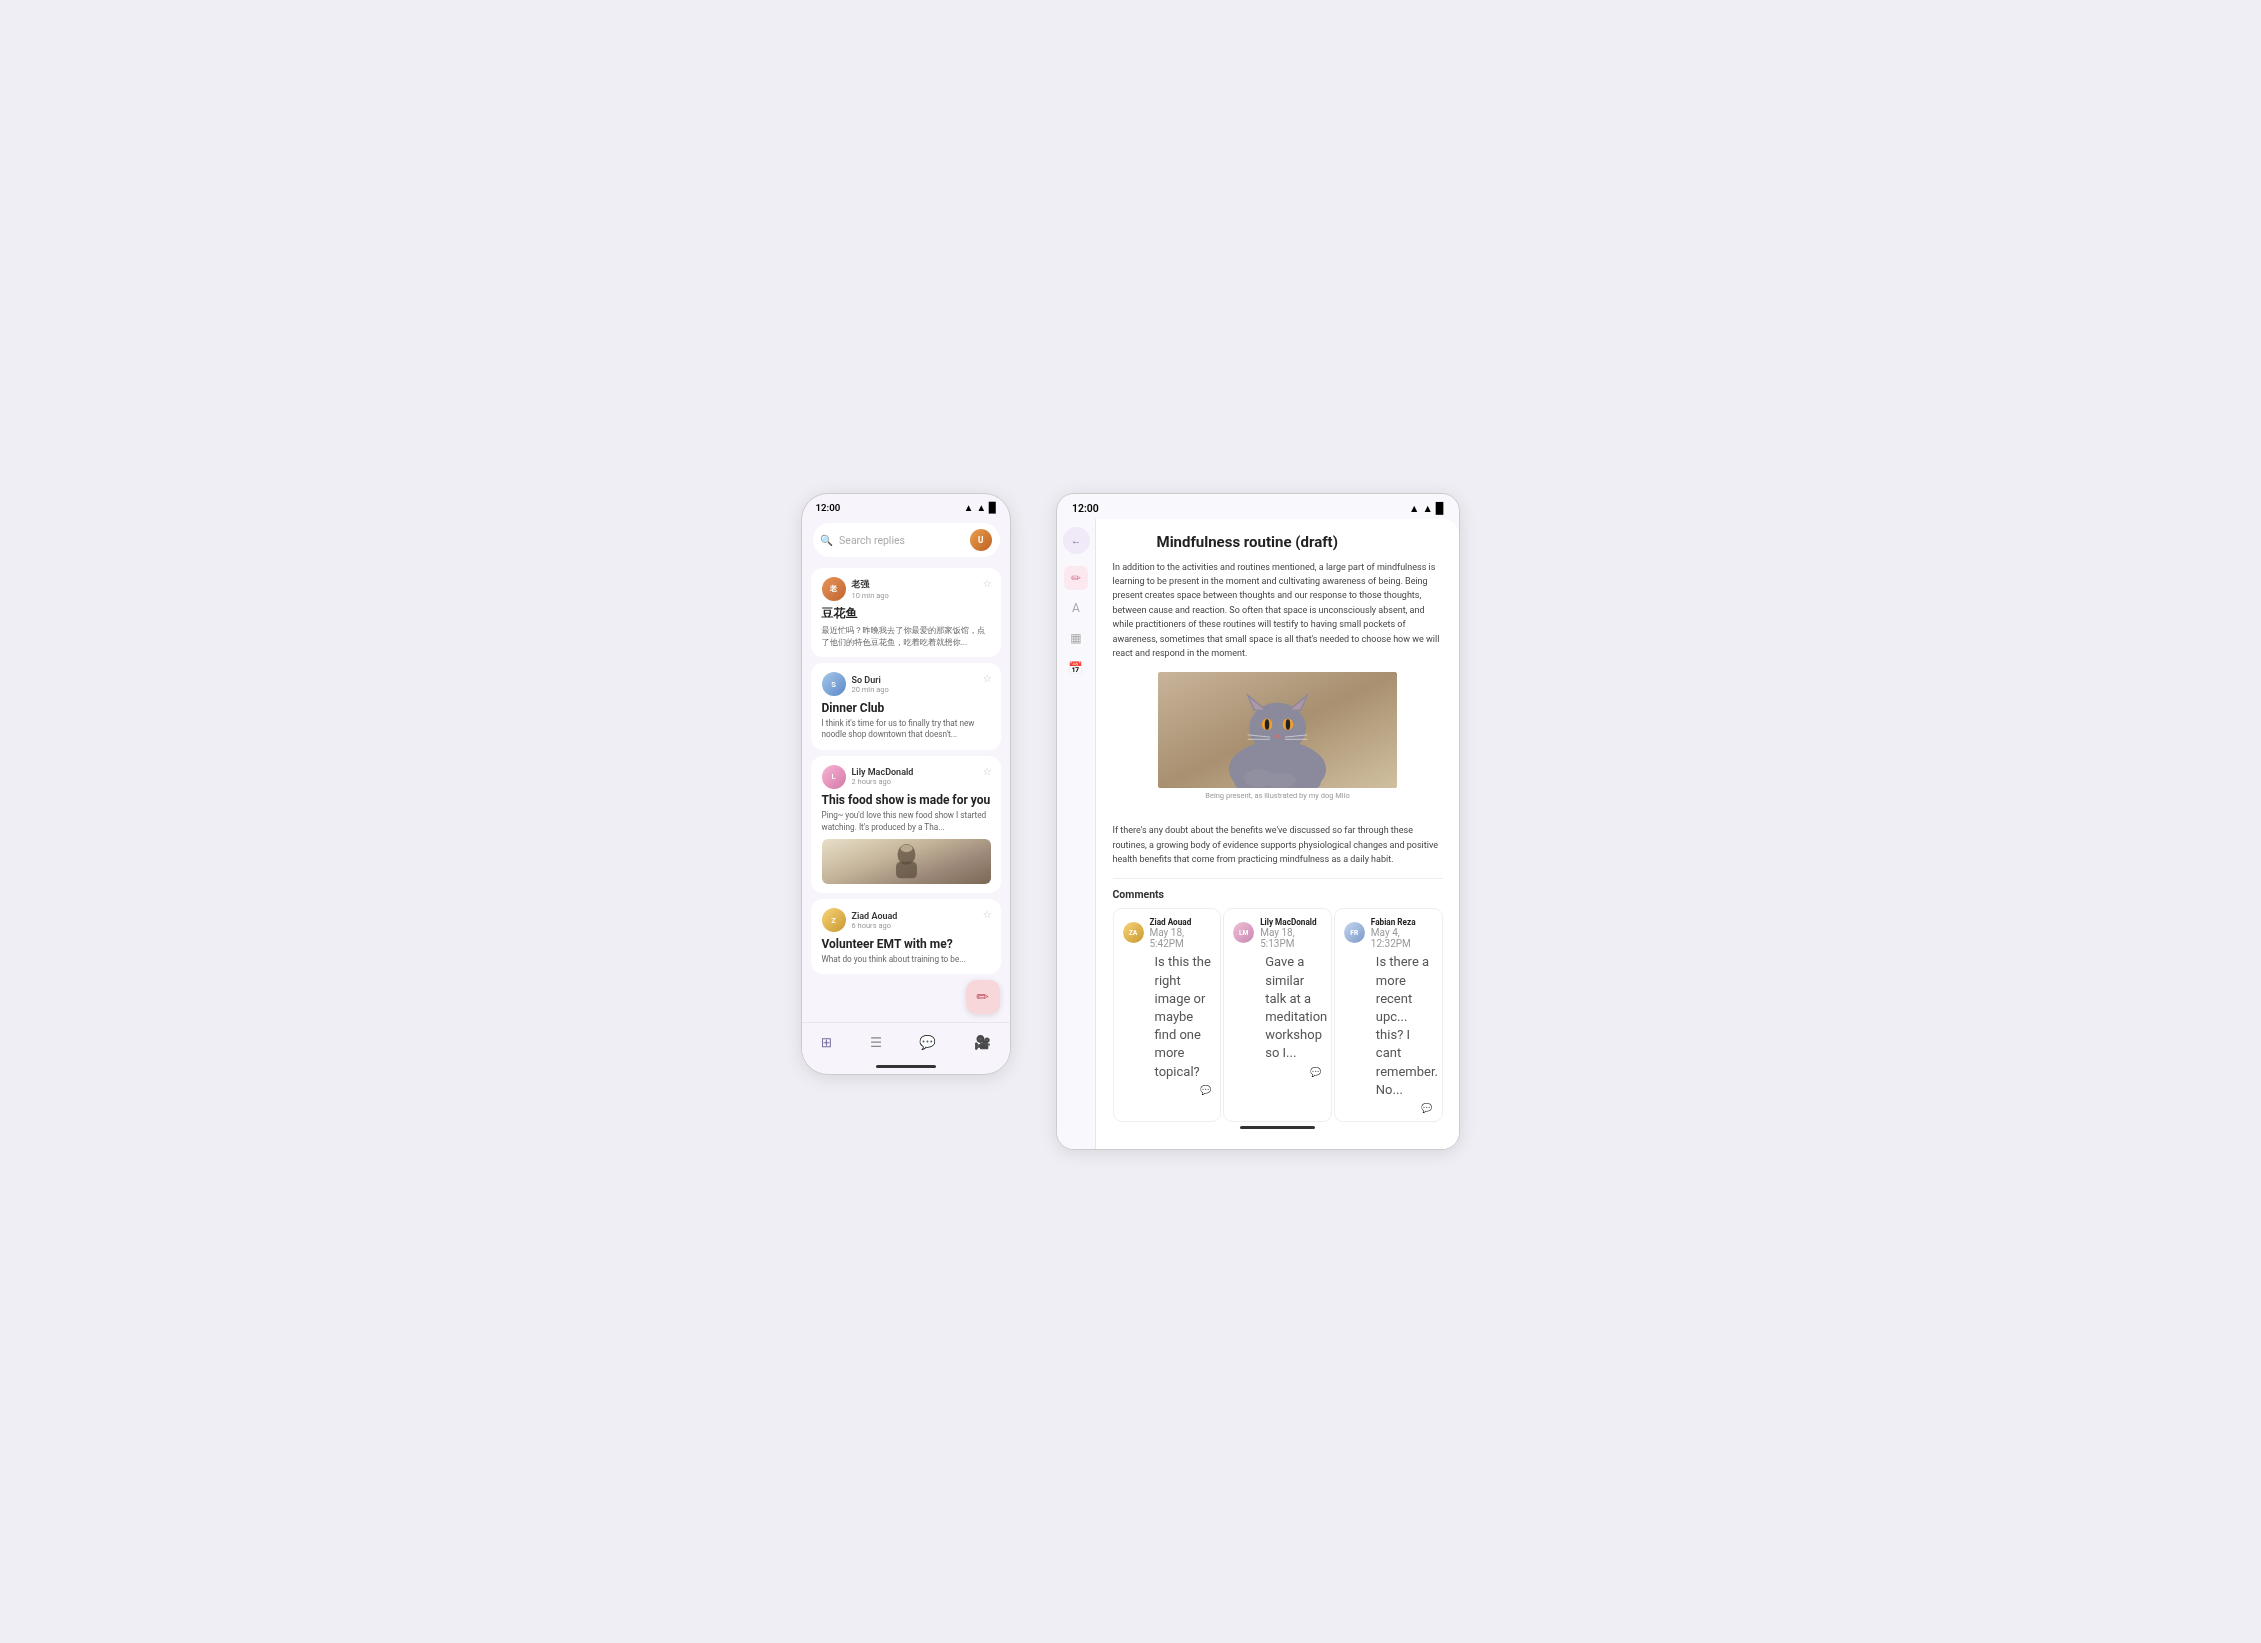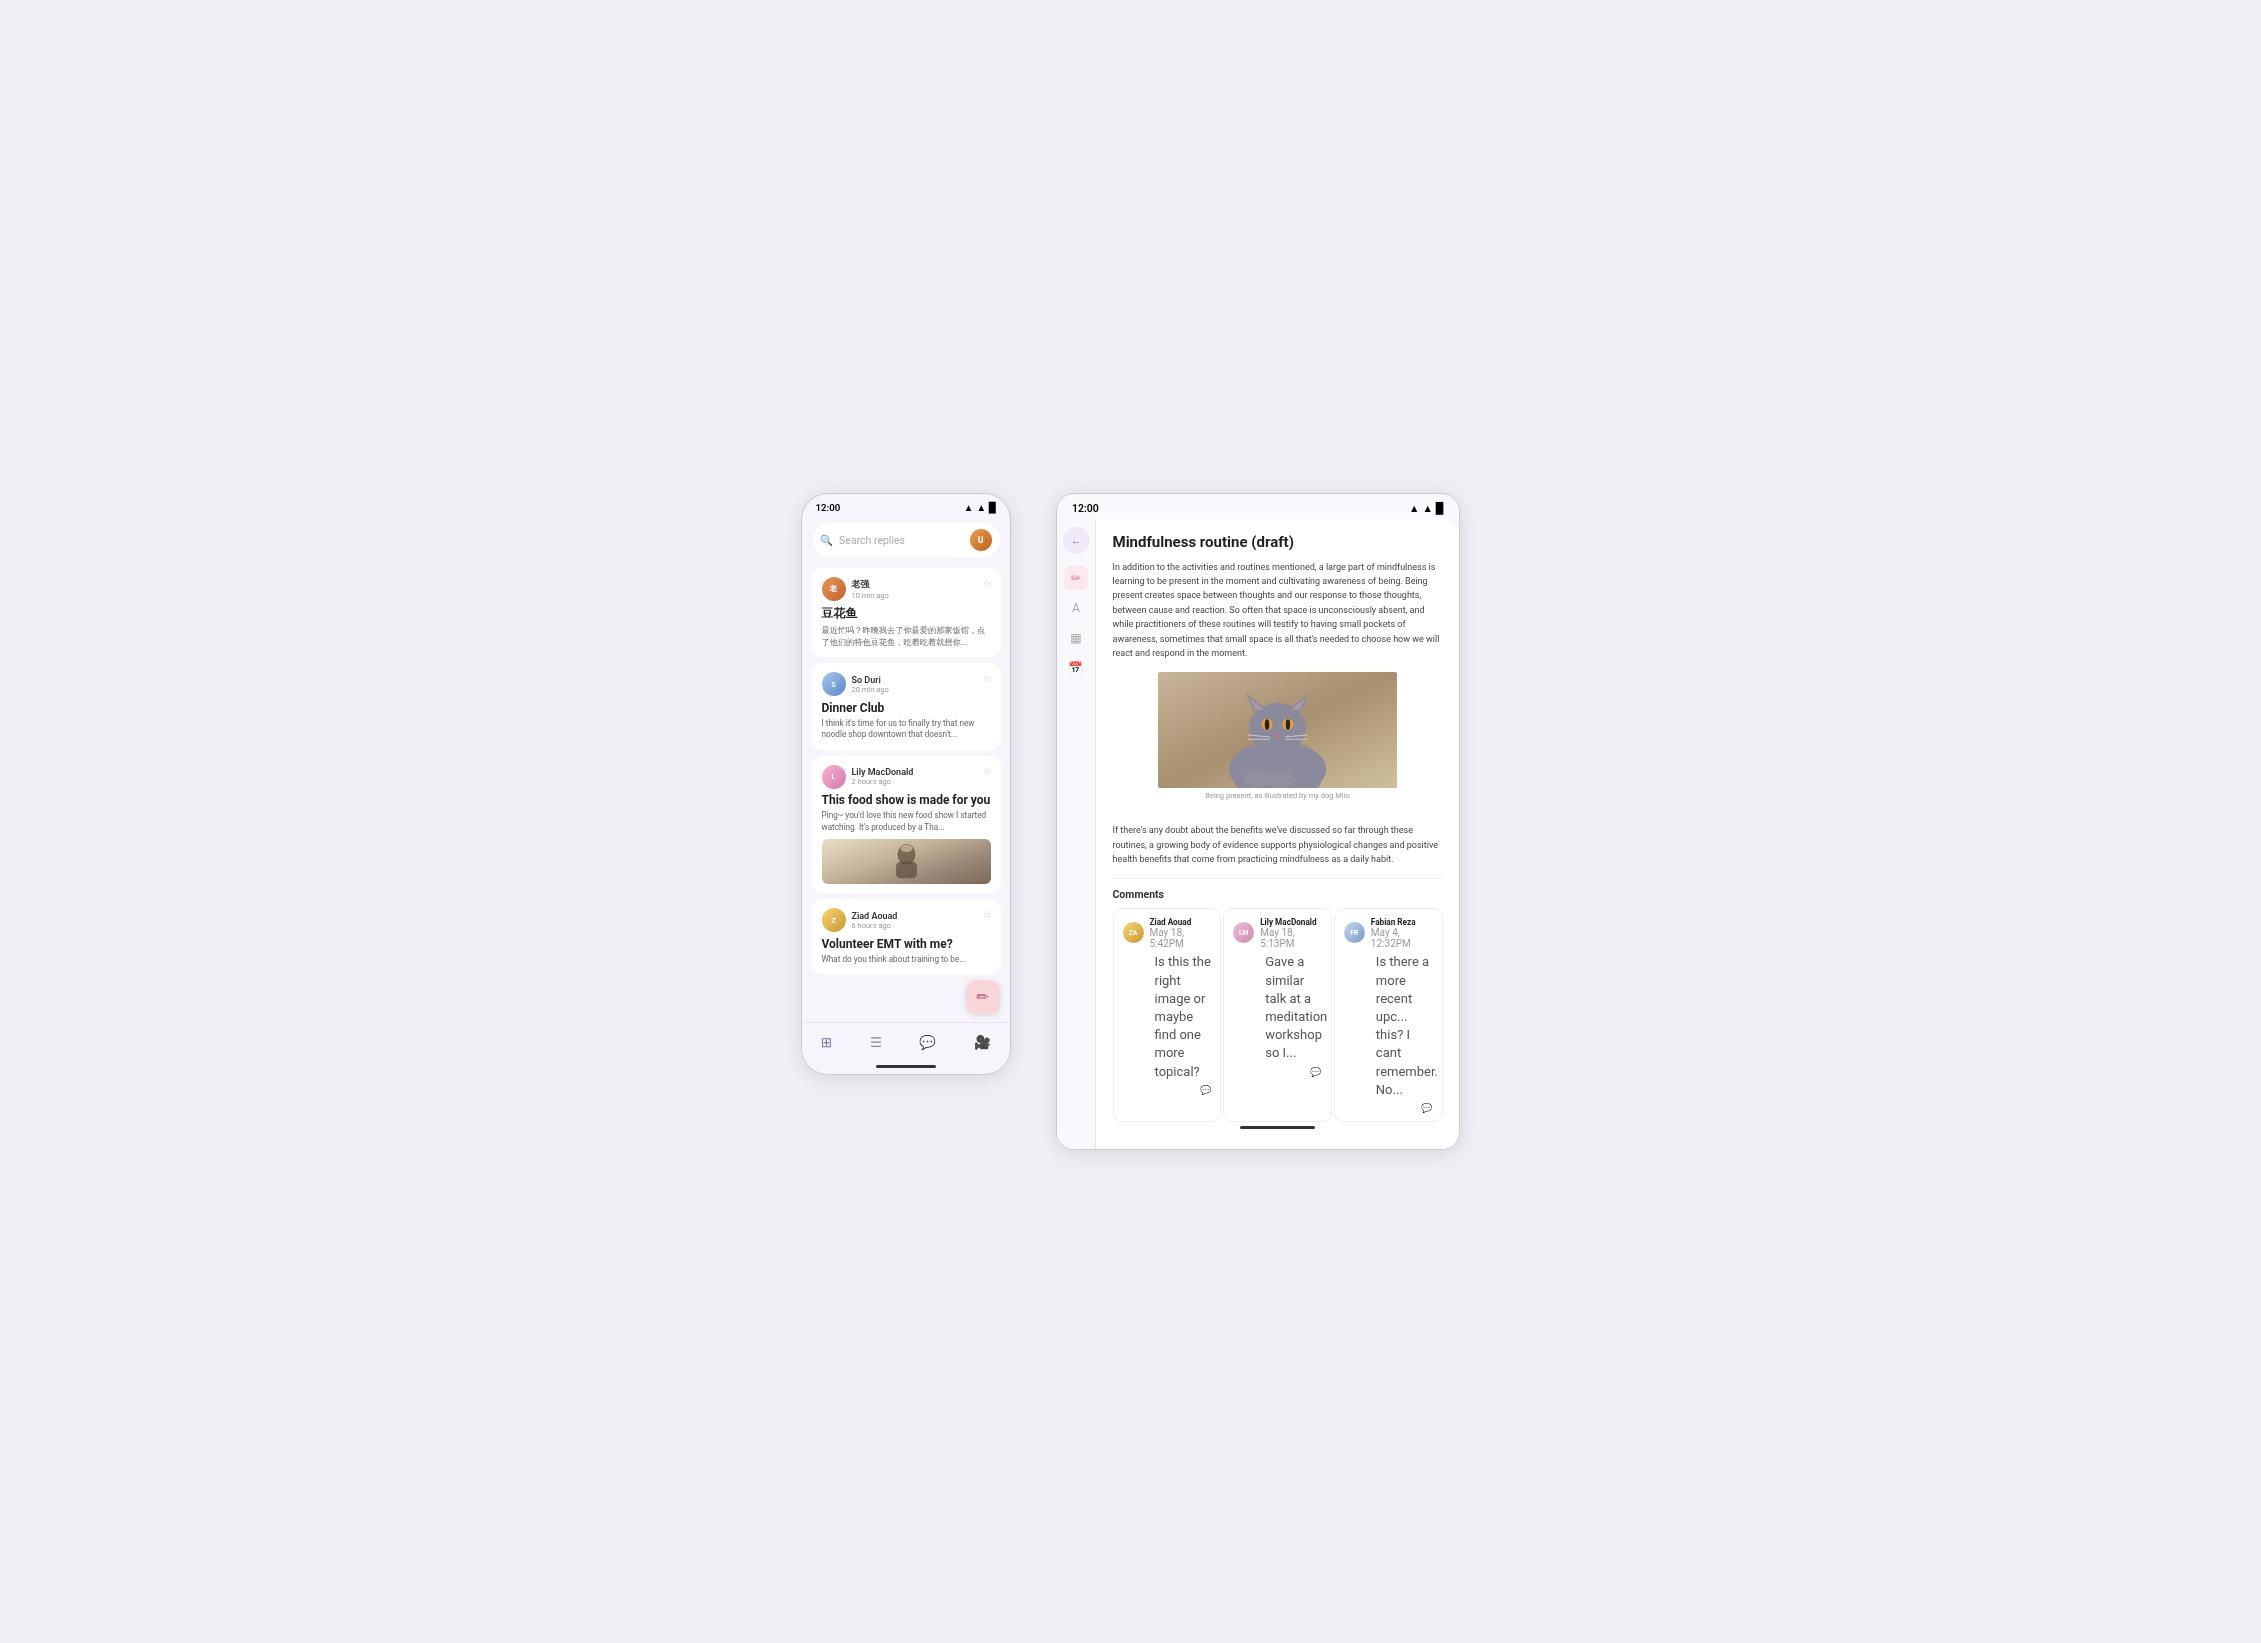--- a/index.html
+++ b/index.html
@@ -264,20 +264,21 @@
       padding: 13.5px 16.5px 12px 16.5px;
       overflow-y: auto;
       background: #fff;
       border-radius: 0 16.5px 0 0;
     }
     .article-title {
       font-size: 15px;
       font-weight: 700;
       color: #222;
       margin-bottom: 9px;
+      margin-left: 44px;
     }
     .article-body {
       font-size: 9px;
       color: #444;
       line-height: 1.6;
       margin-bottom: 12px;
     }
     .cat-illustration {
       width: 239px;
       height: 116px;

